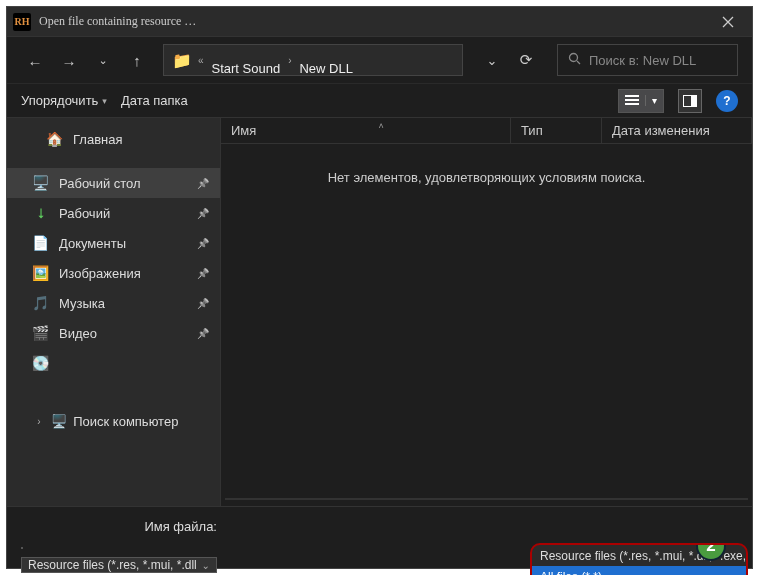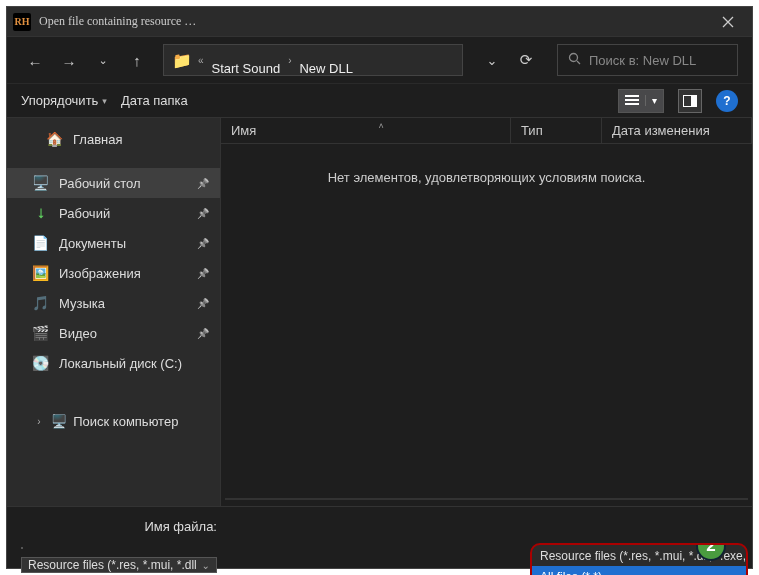--- a/index.html
+++ b/index.html
@@ -222,21 +222,20 @@
         <span>Музыка</span>
         <span class="pin pin-glyph"></span>
       </div>
       <div class="side-item">
         <span class="icon" style="color:#7a4ad0;">🎬</span>
         <span>Видео</span>
         <span class="pin pin-glyph"></span>
       </div>
       <div class="side-item">
         <span class="icon">💽</span>
-        <span>Локальный диск (C:)</span>
       </div>
       <div class="side-sep" style="height:28px;"></div>
       <div class="side-computer">
         <span class="expand">›</span>
         <span class="icon" style="color:#4aa0e8;">🖥️</span>
         <span>Поиск компьютер</span>
       </div>
     </div>
 
     <div class="main">

